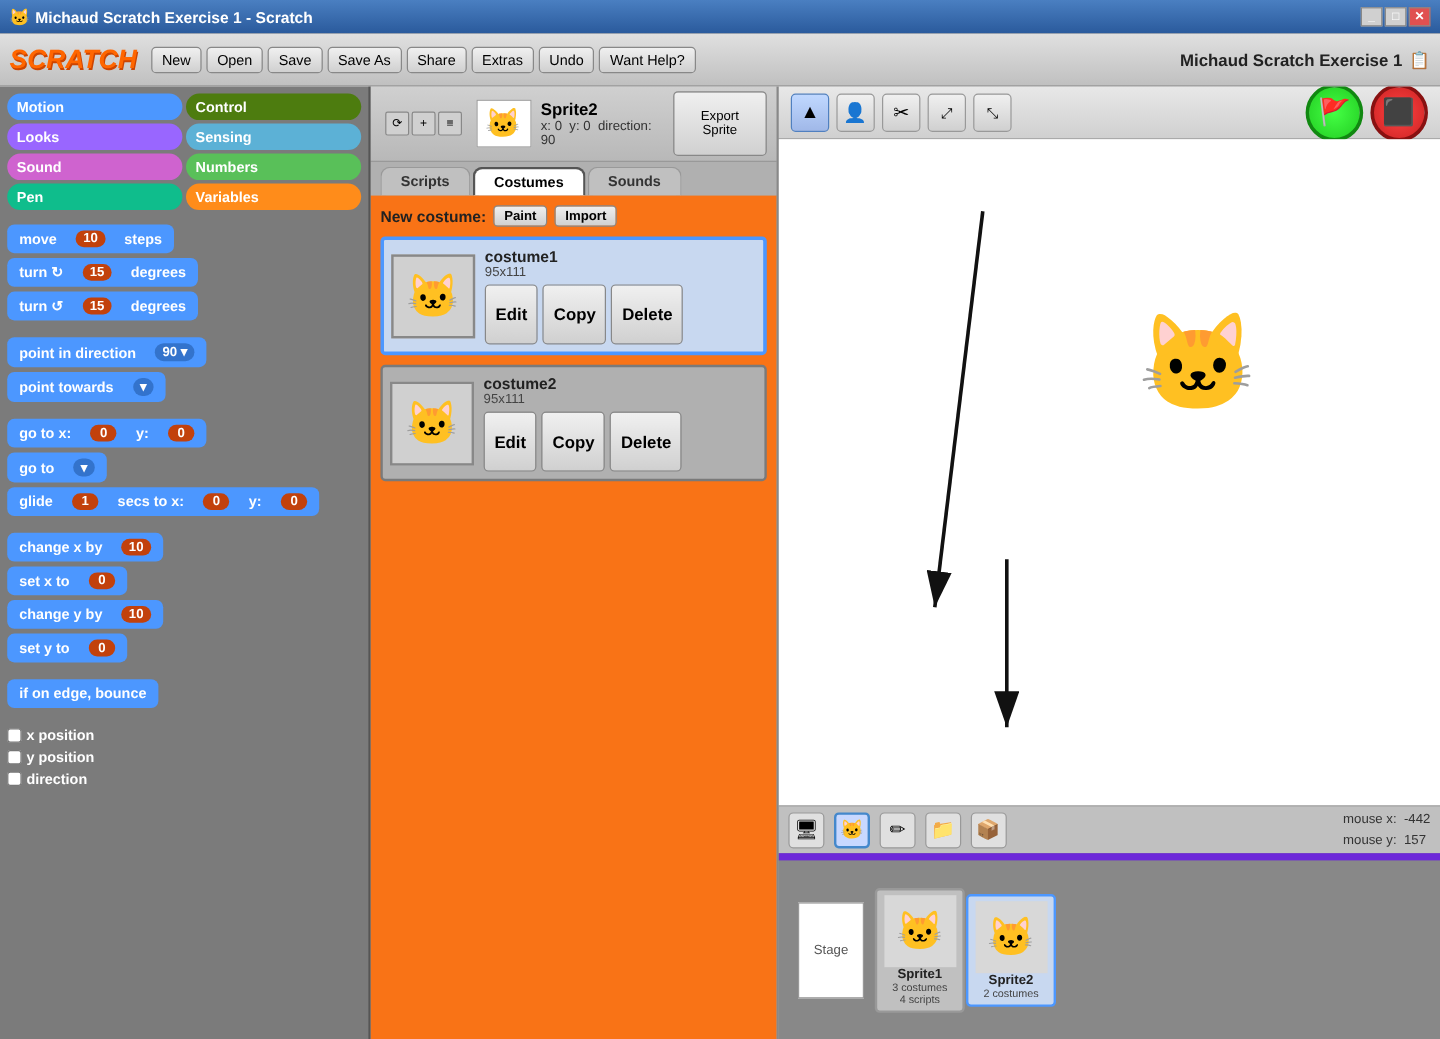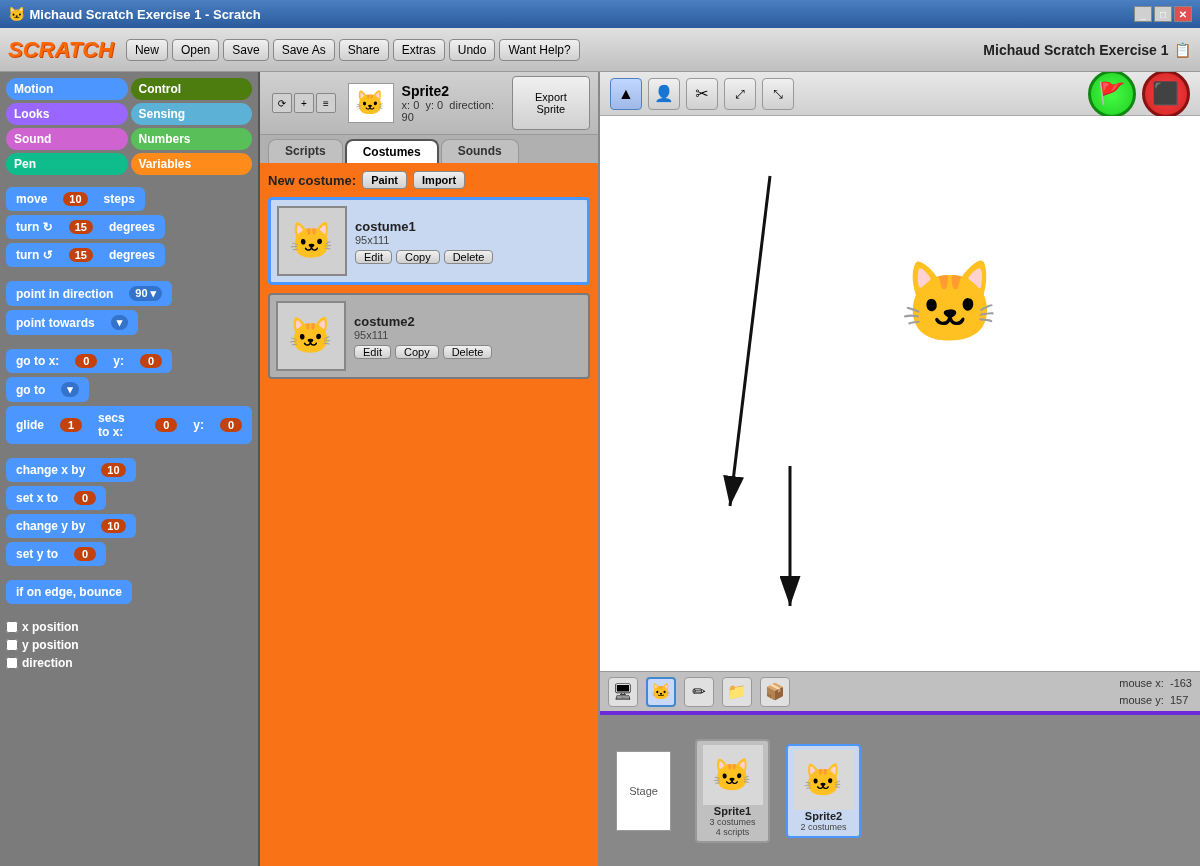--- a/index.html
+++ b/index.html
@@ -70,21 +70,21 @@
 
     
     #content {
       display: flex;
       flex: 1;
       overflow: hidden;
     }
 
     
     #blocks-panel {
-      width: 260px;
+      width: 309px;
       background: #7b7b7b;
       display: flex;
       flex-direction: column;
       border-right: 2px solid #555;
     }
     #block-categories {
       display: grid;
       grid-template-columns: 1fr 1fr;
       gap: 3px;
       padding: 6px;
@@ -275,23 +275,24 @@
       font-size: 36px;
     }
     .costume-details { flex: 1; }
     .costume-name { font-size: 13px; font-weight: bold; color: #222; }
     .costume-size { font-size: 11px; color: #444; margin-bottom: 4px; }
     .costume-actions { display: flex; gap: 4px; margin-top: 4px; }
     .action-btn {
       background: linear-gradient(to bottom, #f0f0f0, #d0d0d0);
       border: 1px solid #888;
       border-radius: 4px;
-      padding: 0 8px;
-      font-size: 11px;
-      cursor: pointer;
+      padding: 16px 8px;
+      font-size: 14px;
+      cursor: pointer;
+      font-weight: bold;
     }
 
     
     #right-panel {
       flex: 1;
       display: flex;
       flex-direction: column;
     }
     #stage-toolbar {
       background: linear-gradient(to bottom, #e8e8e8, #d0d0d0);
@@ -374,22 +375,22 @@
       color: #333;
       line-height: 1.5;
     }
 
     #sprites-bar {
       background: #888;
       height: 155px;
       display: flex;
       align-items: center;
       padding: 8px;
-      gap: 16px;
-      border-top: 4px solid #6d28d9;
+      gap: 1px;
+      border-top: 6px solid #6d28d9;
     }
     .stage-sprite {
       width: 75px;
       display: flex;
       flex-direction: column;
       align-items: center;
       background: #c0c0c0;
       border: 2px solid #999;
       border-radius: 4px;
       padding: 4px;
@@ -644,21 +645,21 @@
         </svg>
       </div>
 
       <div id="bottom-bar">
         <div class="bottom-icon">🖥</div>
         <div class="bottom-icon active">🐱</div>
         <div class="bottom-icon">✏</div>
         <div class="bottom-icon">📁</div>
         <div class="bottom-icon">📦</div>
         <div class="mouse-coords">
-          <div>mouse x: &nbsp;<span>-163</span></div>
+          <div>mouse x: &nbsp;<span>-442</span></div>
           <div>mouse y: &nbsp;<span>157</span></div>
         </div>
       </div>
 
       <div id="sprites-bar">
 
         <div class="stage-box">
           <span>Stage</span>
         </div>
 

